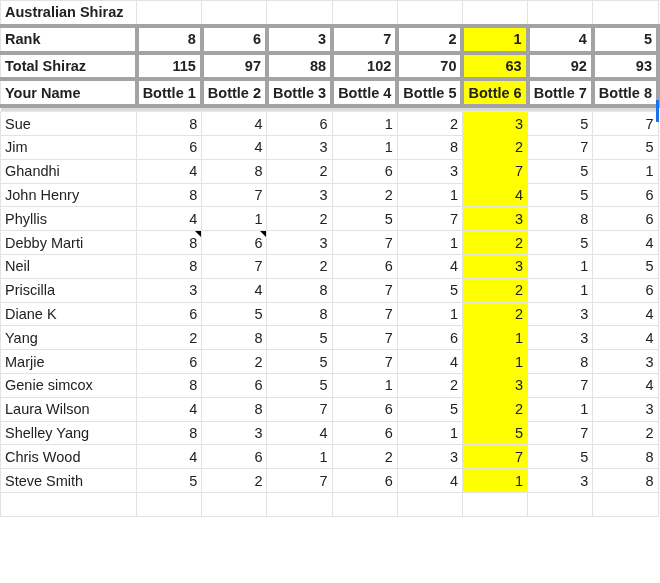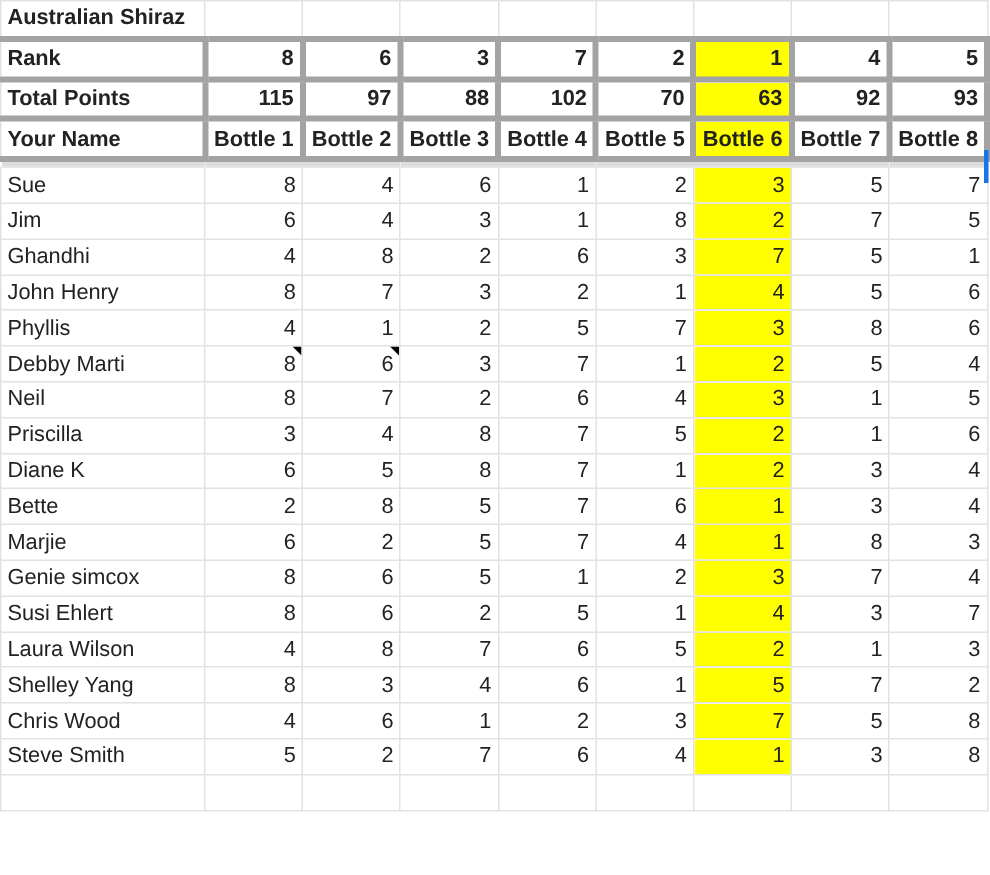--- a/index.html
+++ b/index.html
@@ -51,21 +51,21 @@
           <td class="bordered num">8</td>
           <td class="bordered num">6</td>
           <td class="bordered num">3</td>
           <td class="bordered num">7</td>
           <td class="bordered num">2</td>
           <td class="bordered num yellow">1</td>
           <td class="bordered num">4</td>
           <td class="bordered num">5</td>
         </tr>
         <tr class="hdr">
-          <td class="bordered" style="border-left:1px solid #e2e2e2">Total Points</td>
+          <td class="bordered" style="border-left:1px solid #e2e2e2">Total Shiraz</td>
           <td class="bordered num">115</td>
           <td class="bordered num">97</td>
           <td class="bordered num">88</td>
           <td class="bordered num">102</td>
           <td class="bordered num">70</td>
           <td class="bordered num yellow">63</td>
           <td class="bordered num">92</td>
           <td class="bordered num">93</td>
         </tr>
         <tr class="hdr">
@@ -183,21 +183,21 @@
           <td class="num">6</td>
           <td class="num">5</td>
           <td class="num">8</td>
           <td class="num">7</td>
           <td class="num">1</td>
           <td class="num yellow">2</td>
           <td class="num">3</td>
           <td class="num">4</td>
         </tr>
         <tr>
-          <td>Bette</td>
+          <td>Yang</td>
           <td class="num">2</td>
           <td class="num">8</td>
           <td class="num">5</td>
           <td class="num">7</td>
           <td class="num">6</td>
           <td class="num yellow">1</td>
           <td class="num">3</td>
           <td class="num">4</td>
         </tr>
         <tr>
@@ -214,31 +214,20 @@
         <tr>
           <td>Genie simcox</td>
           <td class="num">8</td>
           <td class="num">6</td>
           <td class="num">5</td>
           <td class="num">1</td>
           <td class="num">2</td>
           <td class="num yellow">3</td>
           <td class="num">7</td>
           <td class="num">4</td>
-        </tr>
-        <tr>
-          <td>Susi Ehlert</td>
-          <td class="num">8</td>
-          <td class="num">6</td>
-          <td class="num">2</td>
-          <td class="num">5</td>
-          <td class="num">1</td>
-          <td class="num yellow">4</td>
-          <td class="num">3</td>
-          <td class="num">7</td>
         </tr>
         <tr>
           <td>Laura Wilson</td>
           <td class="num">4</td>
           <td class="num">8</td>
           <td class="num">7</td>
           <td class="num">6</td>
           <td class="num">5</td>
           <td class="num yellow">2</td>
           <td class="num">1</td>

